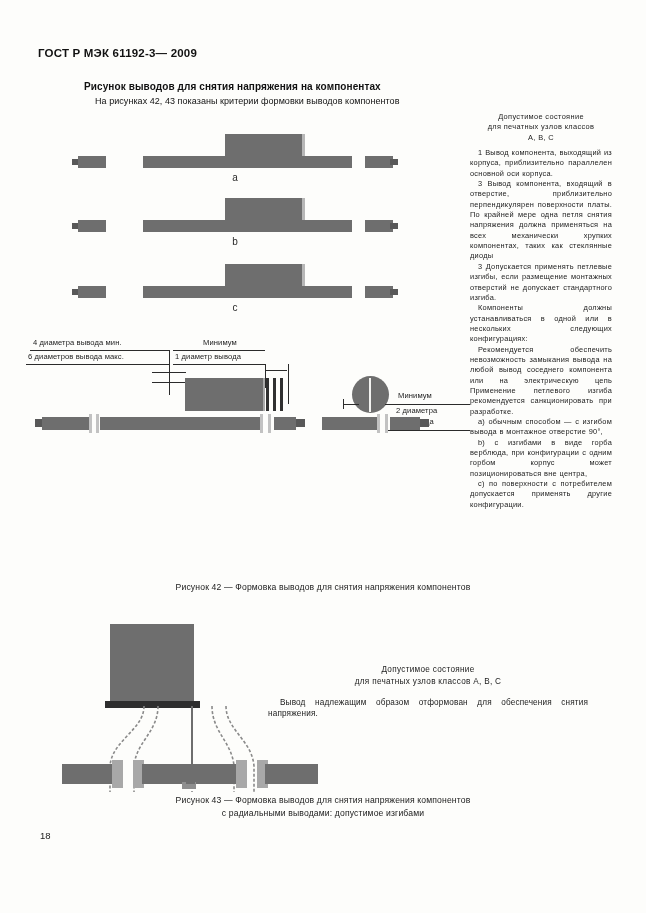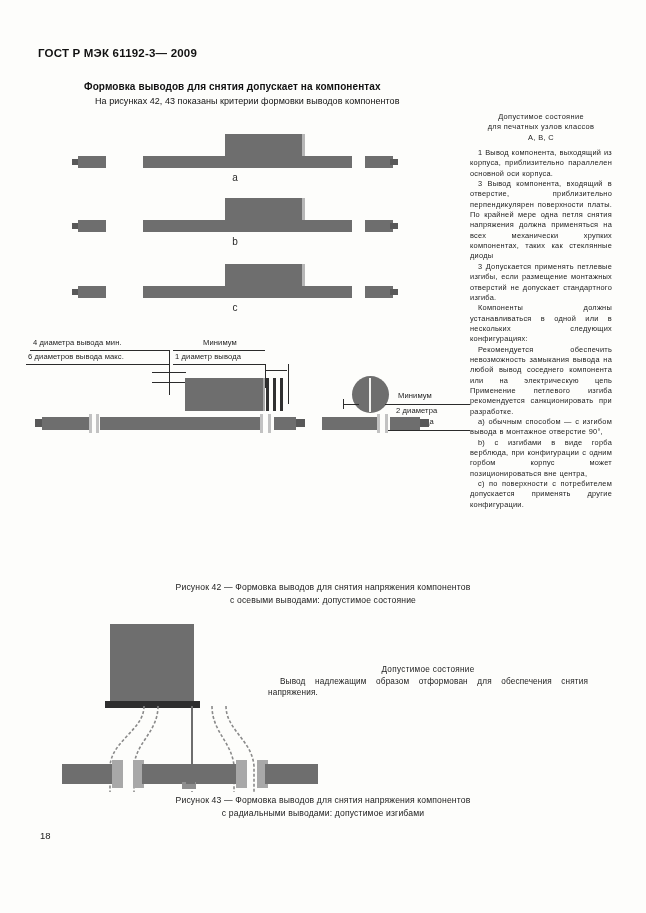--- a/index.html
+++ b/index.html
@@ -266,21 +266,21 @@
     color: #1b1b1b;
   }
 </style>
 </head>
 <body>
 
 <div id="page">
 
   <div class="doc-header">ГОСТ Р МЭК 61192-3— 2009</div>
 
-  <div class="section-title">Формовка выводов для снятия допускает на компонентах</div>
+  <div class="section-title">Рисунок выводов для снятия напряжения на компонентах</div>
   <div class="section-sub">На рисунках 42, 43 показаны критерии формовки выводов компонентов</div>
 
   <div class="right-col">
     <div class="rc-title">Допустимое состояние</div>
     <div class="rc-title" style="margin-top:-6px;">для печатных узлов классов</div>
     <div class="rc-title" style="margin-top:-6px;margin-bottom:5px;">A, B, C</div>
 
     <p>1 Вывод компонента, выходящий из корпуса, приблизительно параллелен основной оси корпуса.</p>
     <p>3 Вывод компонента, входящий в отверстие, приблизительно перпендикулярен поверхности платы. По крайней мере одна петля снятия напряжения должна применяться на всех механически хрупких компонентах, таких как стеклянные диоды</p>
     <p>3 Допускается применять петлевые изгибы, если размещение монтажных отверстий не допускает стандартного изгиба.</p>
@@ -376,21 +376,20 @@
 
       <div class="lower-board" style="left:322px; width:55px;"></div>
       <div class="lower-gap" style="left:377px;"></div>
       <div class="lower-gap" style="left:385px;"></div>
       <div class="lower-board" style="left:390px; width:30px;"></div>
       <div class="lower-tip" style="left:420px; width:9px;"></div>
     </div>
   </div>
 
   <div class="caption" style="top:582px;">Рисунок 42  — Формовка выводов для снятия напряжения компонентов</div>
-  <div class="caption" style="top:595px;">с осевыми выводами: допустимое состояние</div>
 
   <div class="fig43">
     <div class="radial-can"></div>
     <div class="radial-base"></div>
 
     <svg width="330" height="100" style="position:absolute;left:40px;top:94px;">
       <path d="M 104 0 C 104 24, 72 34, 70 60 L 70 86" stroke="#8a8a8a" stroke-width="1.6" fill="none" stroke-dasharray="3,2"></path>
       <path d="M 118 0 C 118 26, 96 36, 94 60 L 94 86" stroke="#8a8a8a" stroke-width="1.6" fill="none" stroke-dasharray="3,2"></path>
       <path d="M 152 0 L 152 86" stroke="#8a8a8a" stroke-width="1.6" fill="none" stroke-dasharray="3,2"></path>
       <path d="M 186 0 C 186 24, 212 34, 214 60 L 214 86" stroke="#8a8a8a" stroke-width="1.6" fill="none" stroke-dasharray="3,2"></path>
@@ -404,20 +403,21 @@
     <div class="pcb-board" style="left:142px; width:96px;"></div>
     <div class="pcb-tab" style="left:182px;"></div>
     <div class="pcb-pad" style="left:186px; width:9px; top:152px; height:20px; background:#6e6e6e;"></div>
     <div class="pcb-pad" style="left:236px;"></div>
     <div class="pcb-pad" style="left:257px;"></div>
     <div class="pcb-board" style="left:265px; width:53px;"></div>
   </div>
 
   <div class="fig43-note">
     <div class="n-title">Допустимое состояние</div>
+    <div class="n-title2">для печатных узлов классов A, B, C</div>
     <p>Вывод надлежащим образом отформован для обеспечения снятия напряжения.</p>
   </div>
 
   <div class="caption" style="top:795px;">Рисунок 43 — Формовка выводов для снятия напряжения компонентов</div>
   <div class="caption" style="top:808px;">с радиальными выводами: допустимое изгибами</div>
 
   <div class="page-num">18</div>
 
 </div>
 

